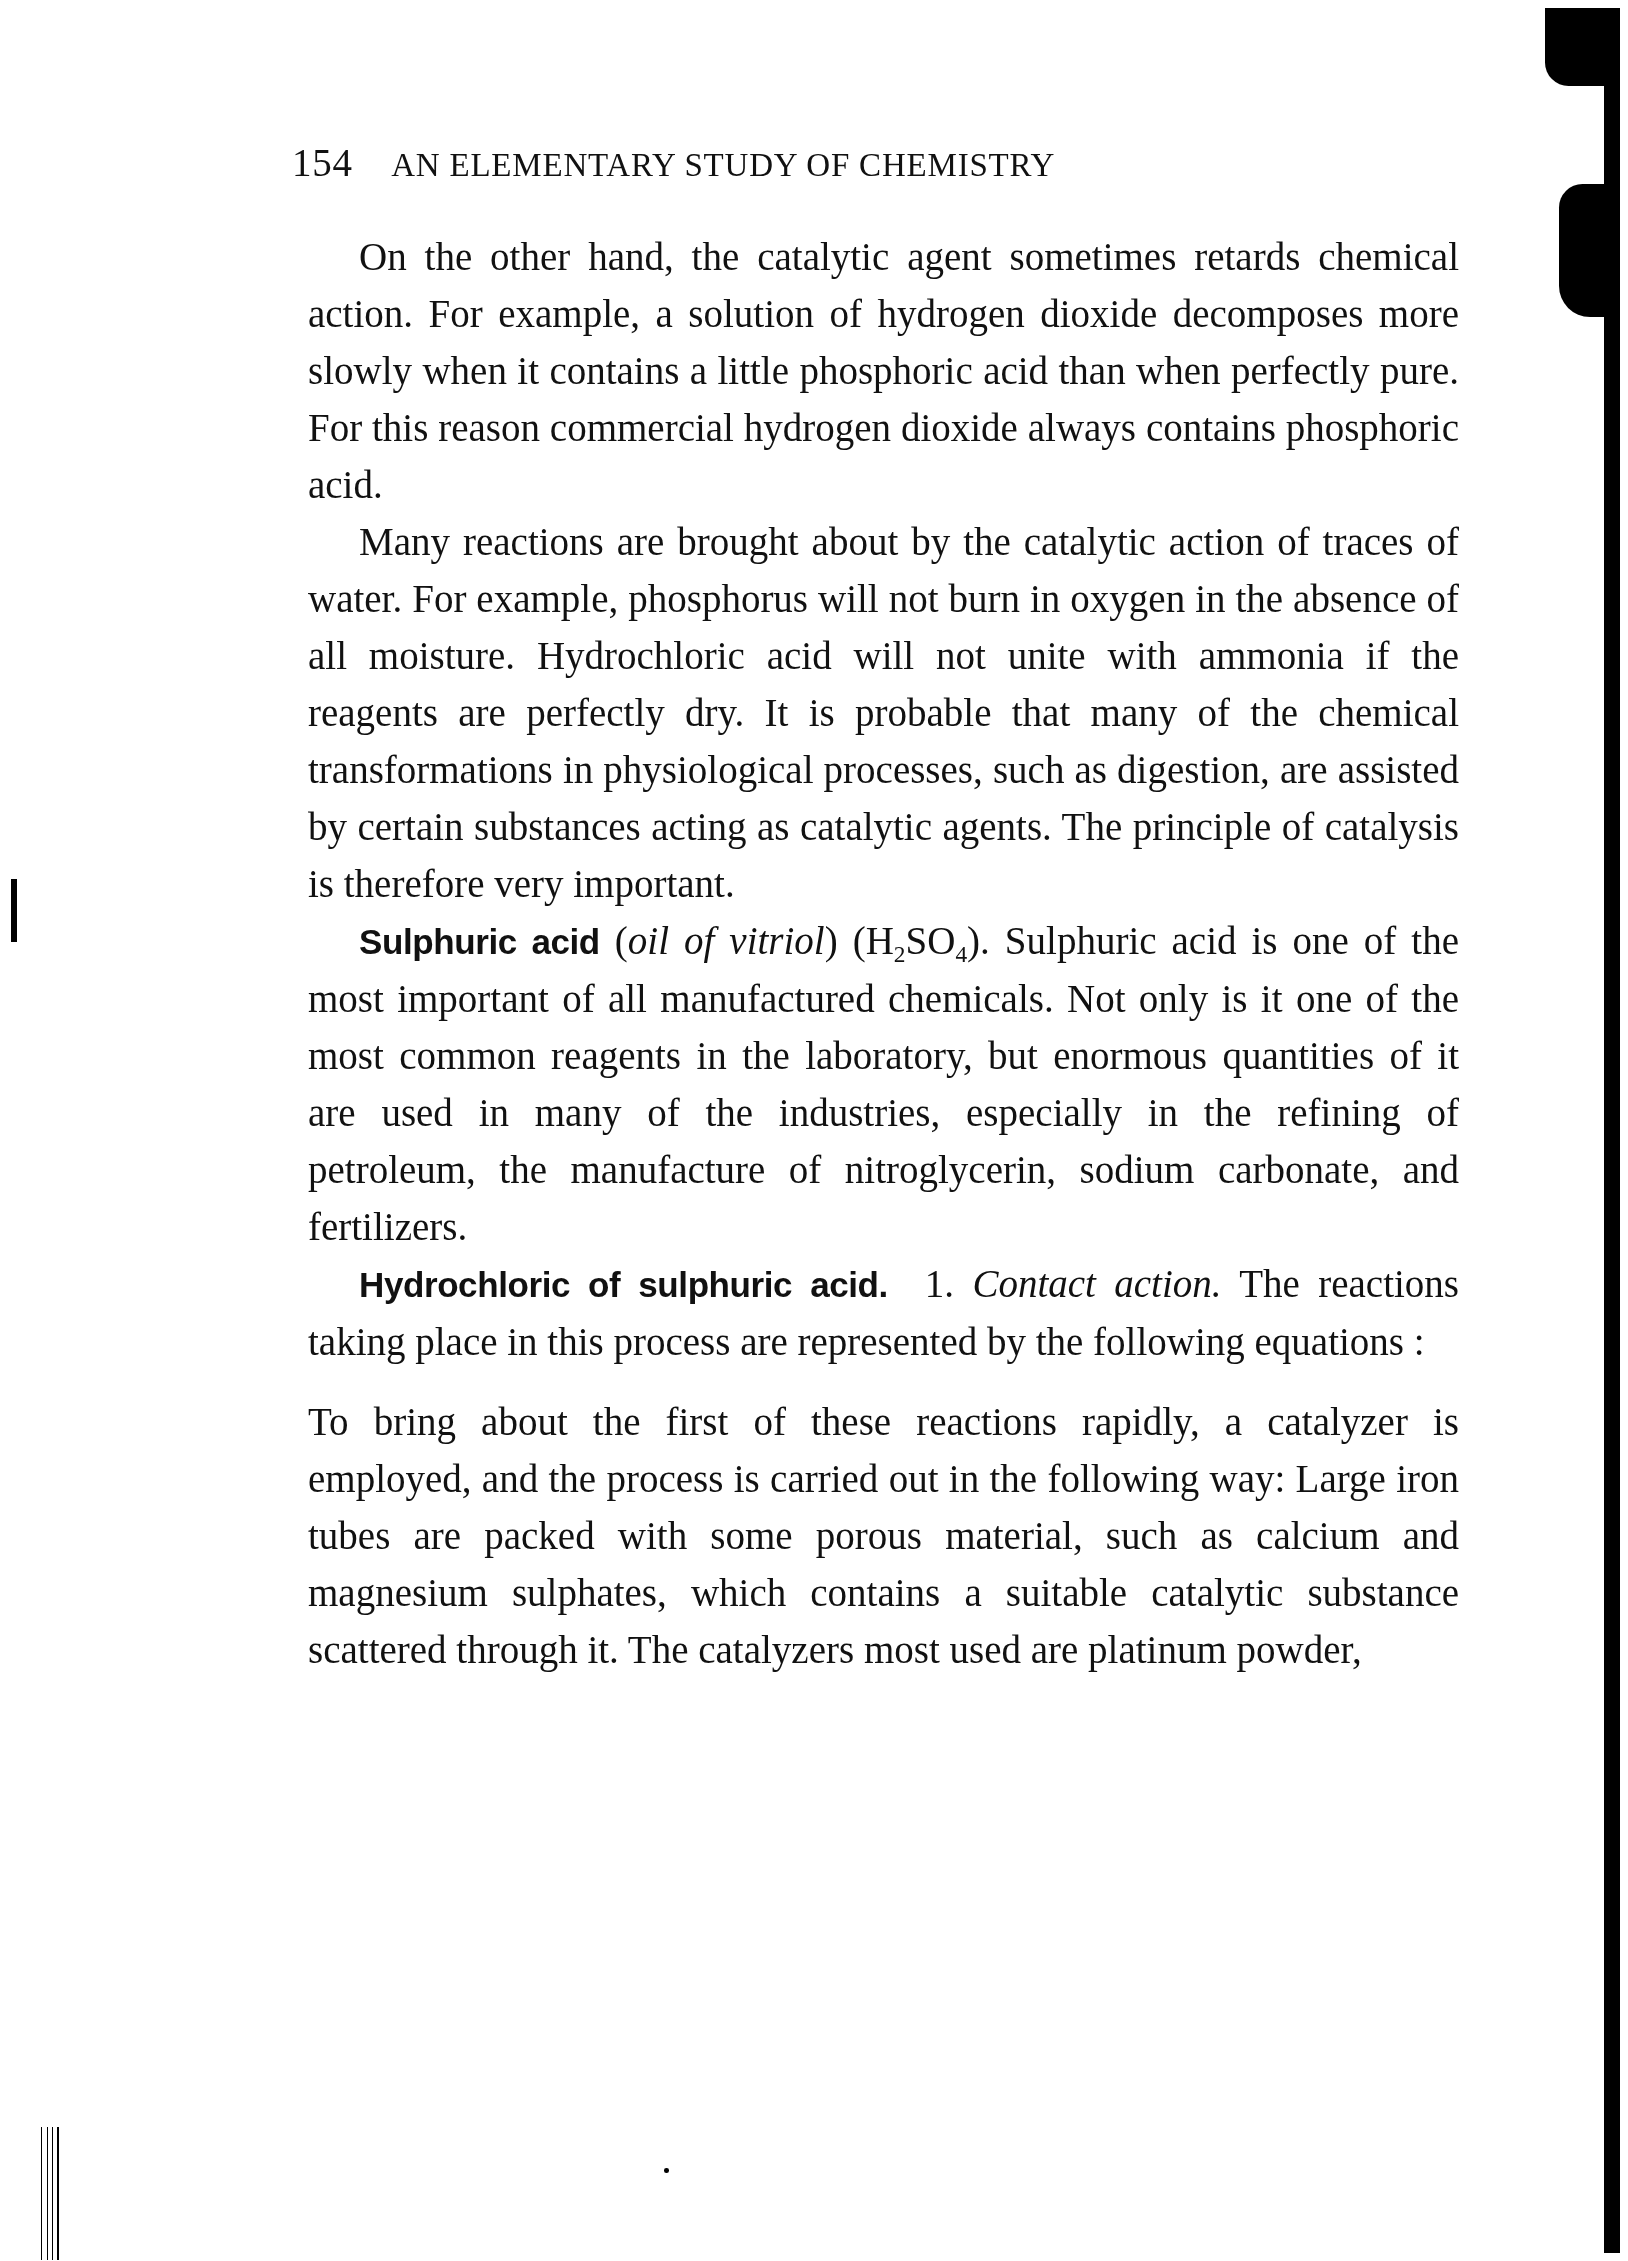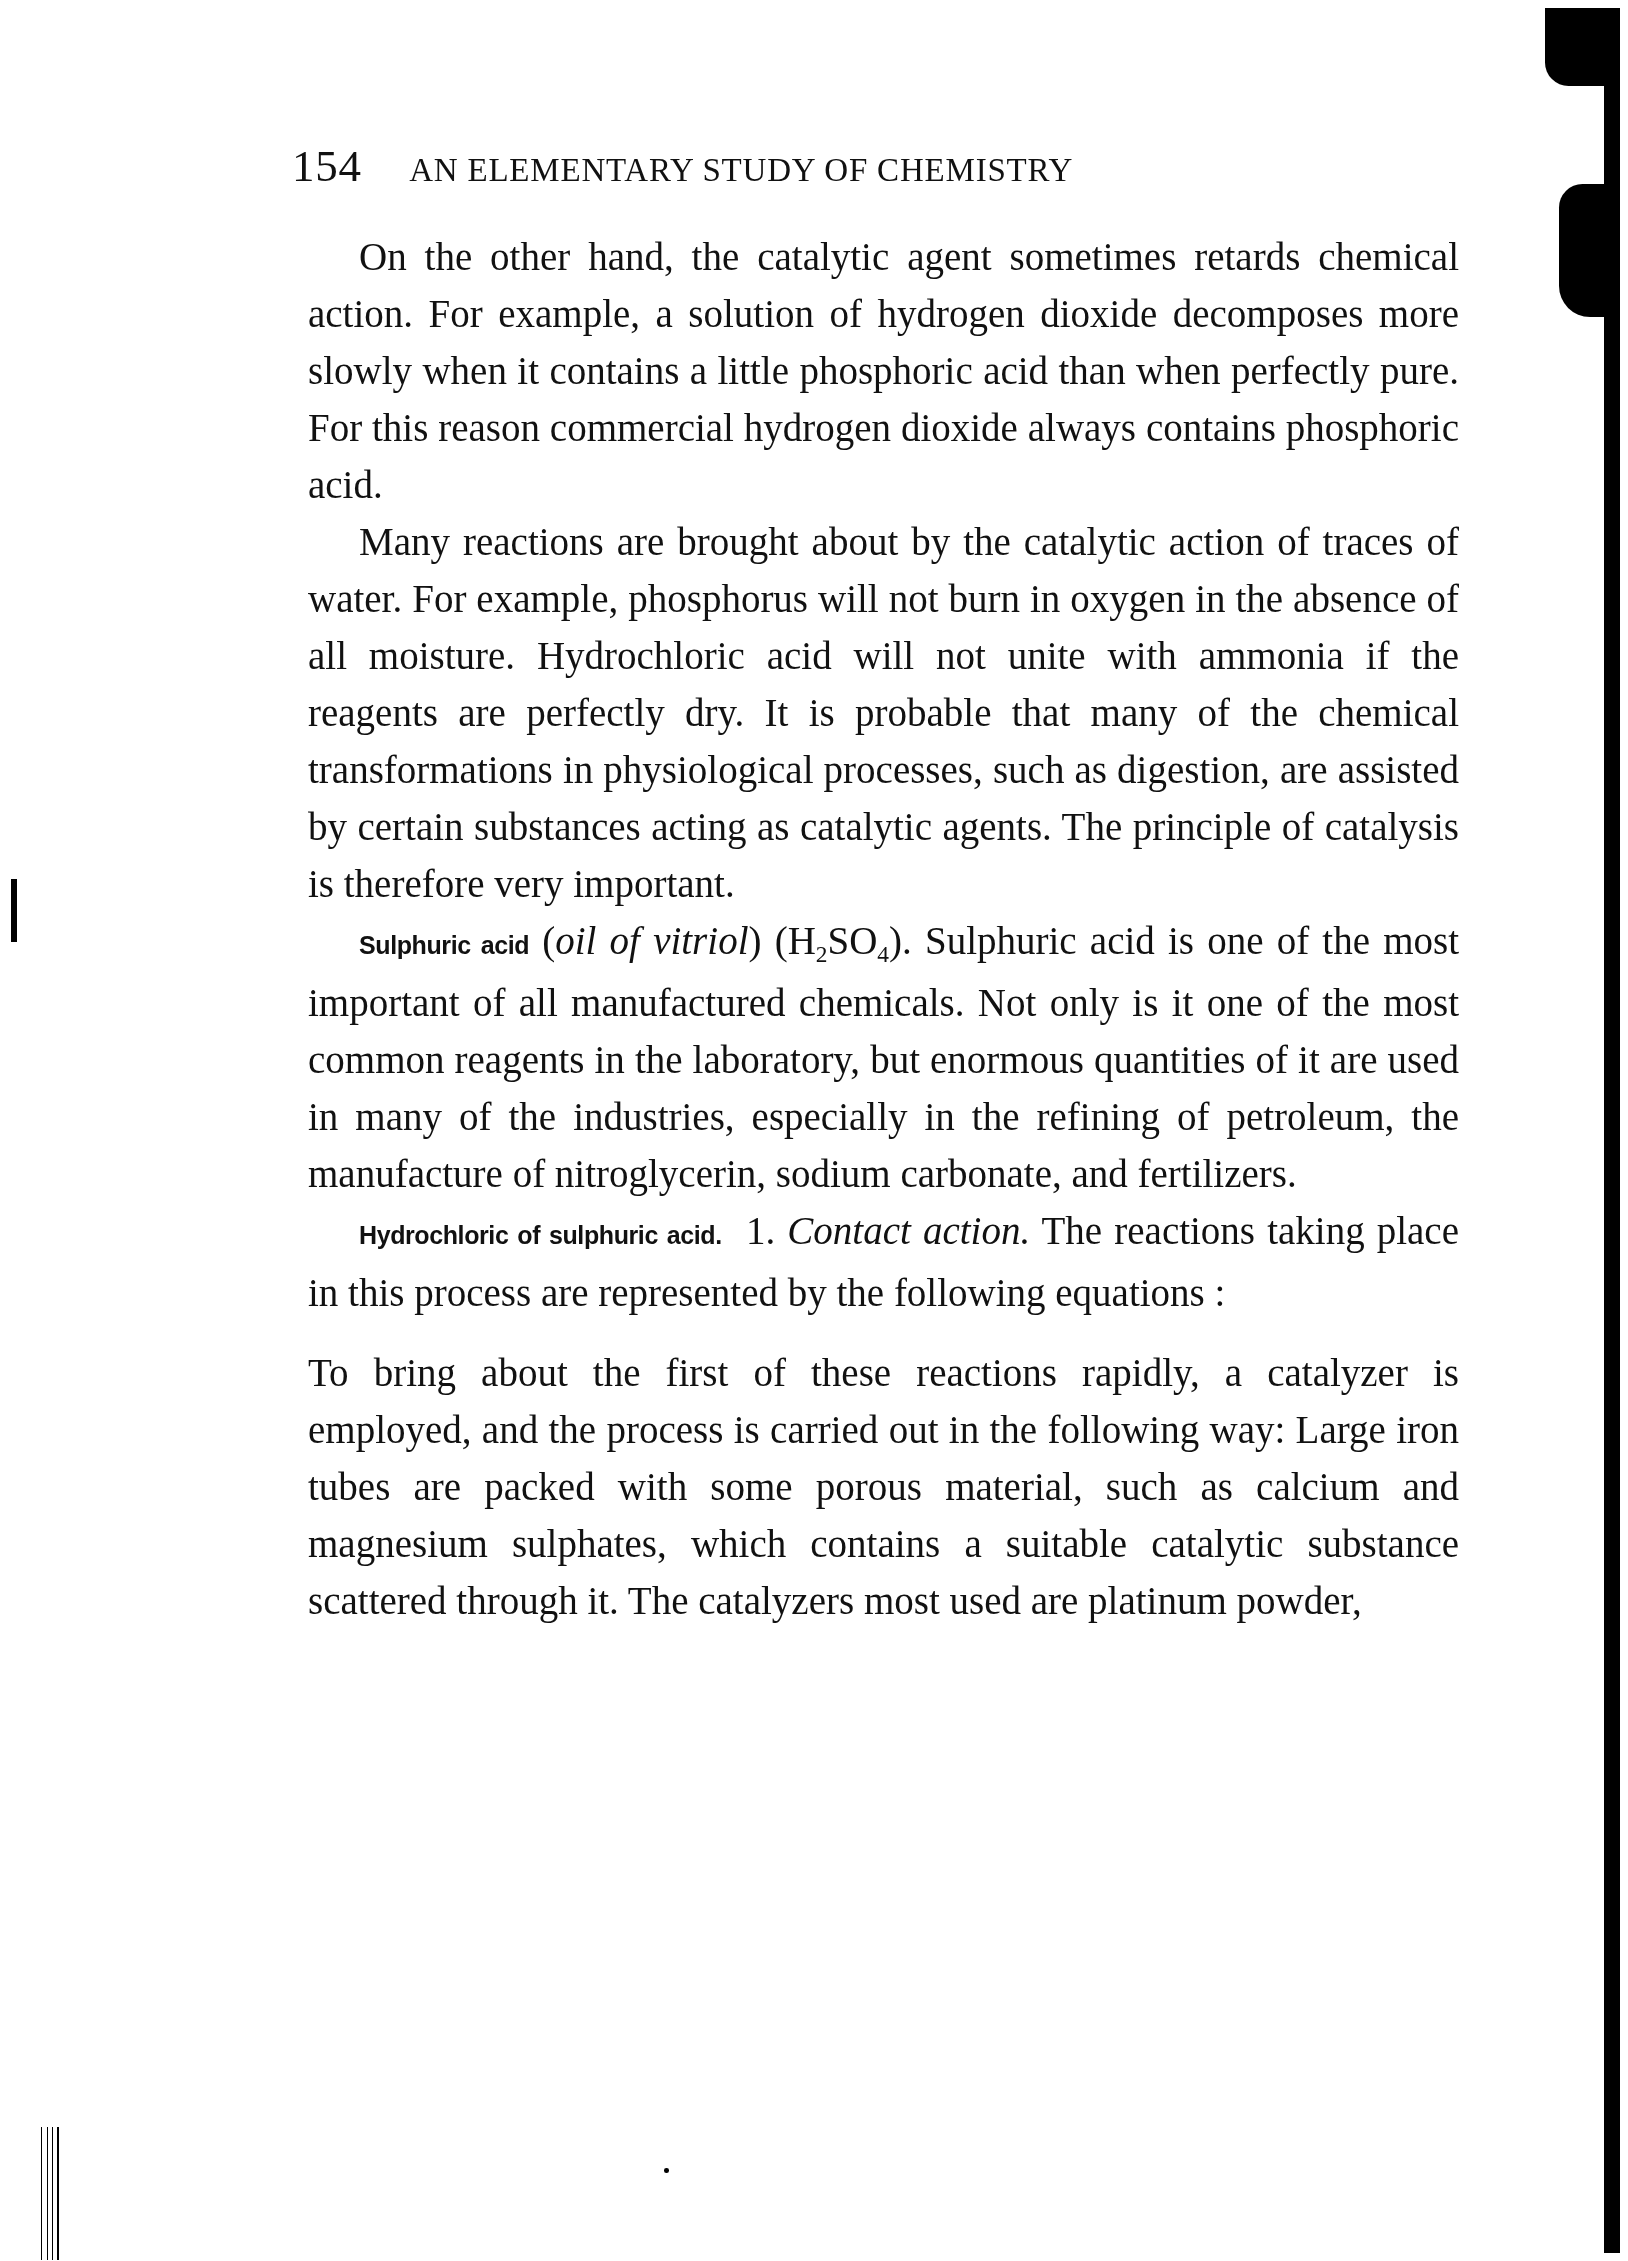--- a/index.html
+++ b/index.html
@@ -4,29 +4,29 @@
 <style>
   html, body { margin: 0; padding: 0; background: #ffffff; }
   body {
     width: 1629px; height: 2261px; position: relative; overflow: hidden;
     font-family: "Liberation Serif", "DejaVu Serif", serif; color: #111;
   }
   .page-header {
     position: absolute; left: 292px; top: 140px; width: 1036px;
     font-size: 33px; letter-spacing: 0.8px; white-space: nowrap;
   }
-  .page-number { font-size: 45px; margin-right: 40px; }
+  .page-number { font-size: 39px; margin-right: 31px; }
   .body-text {
     position: absolute; left: 308px; top: 228px; width: 1151px;
     font-size: 39px; line-height: 57px; text-align: justify;
   }
   .para { margin: 0; text-indent: 51px; }
   .para.noindent { text-indent: 0; }
   .para.after-eq { margin-top: 23px; }
-  .bold { font-weight: bold; font-family: "Liberation Sans", "DejaVu Sans", sans-serif; font-size: 25px; letter-spacing: -0.4px; }
+  .bold { font-weight: bold; font-family: "Liberation Sans", "DejaVu Sans", sans-serif; font-size: 35px; letter-spacing: -0.4px; }
   .ital { font-style: italic; }
   sub { font-size: 0.6em; vertical-align: -0.35em; line-height: 0; }
   .equations { margin: 44px 0 0 0; text-align: center; line-height: 57px; }
   .eq { display: block; text-align: center; }
   .eq1 { padding-left: 31px; }
   
   .binding-bar {
     position: absolute; right: 9.4px; top: 7.8px; width: 15.7px; height: 2245px;
     background: #000;
   }

